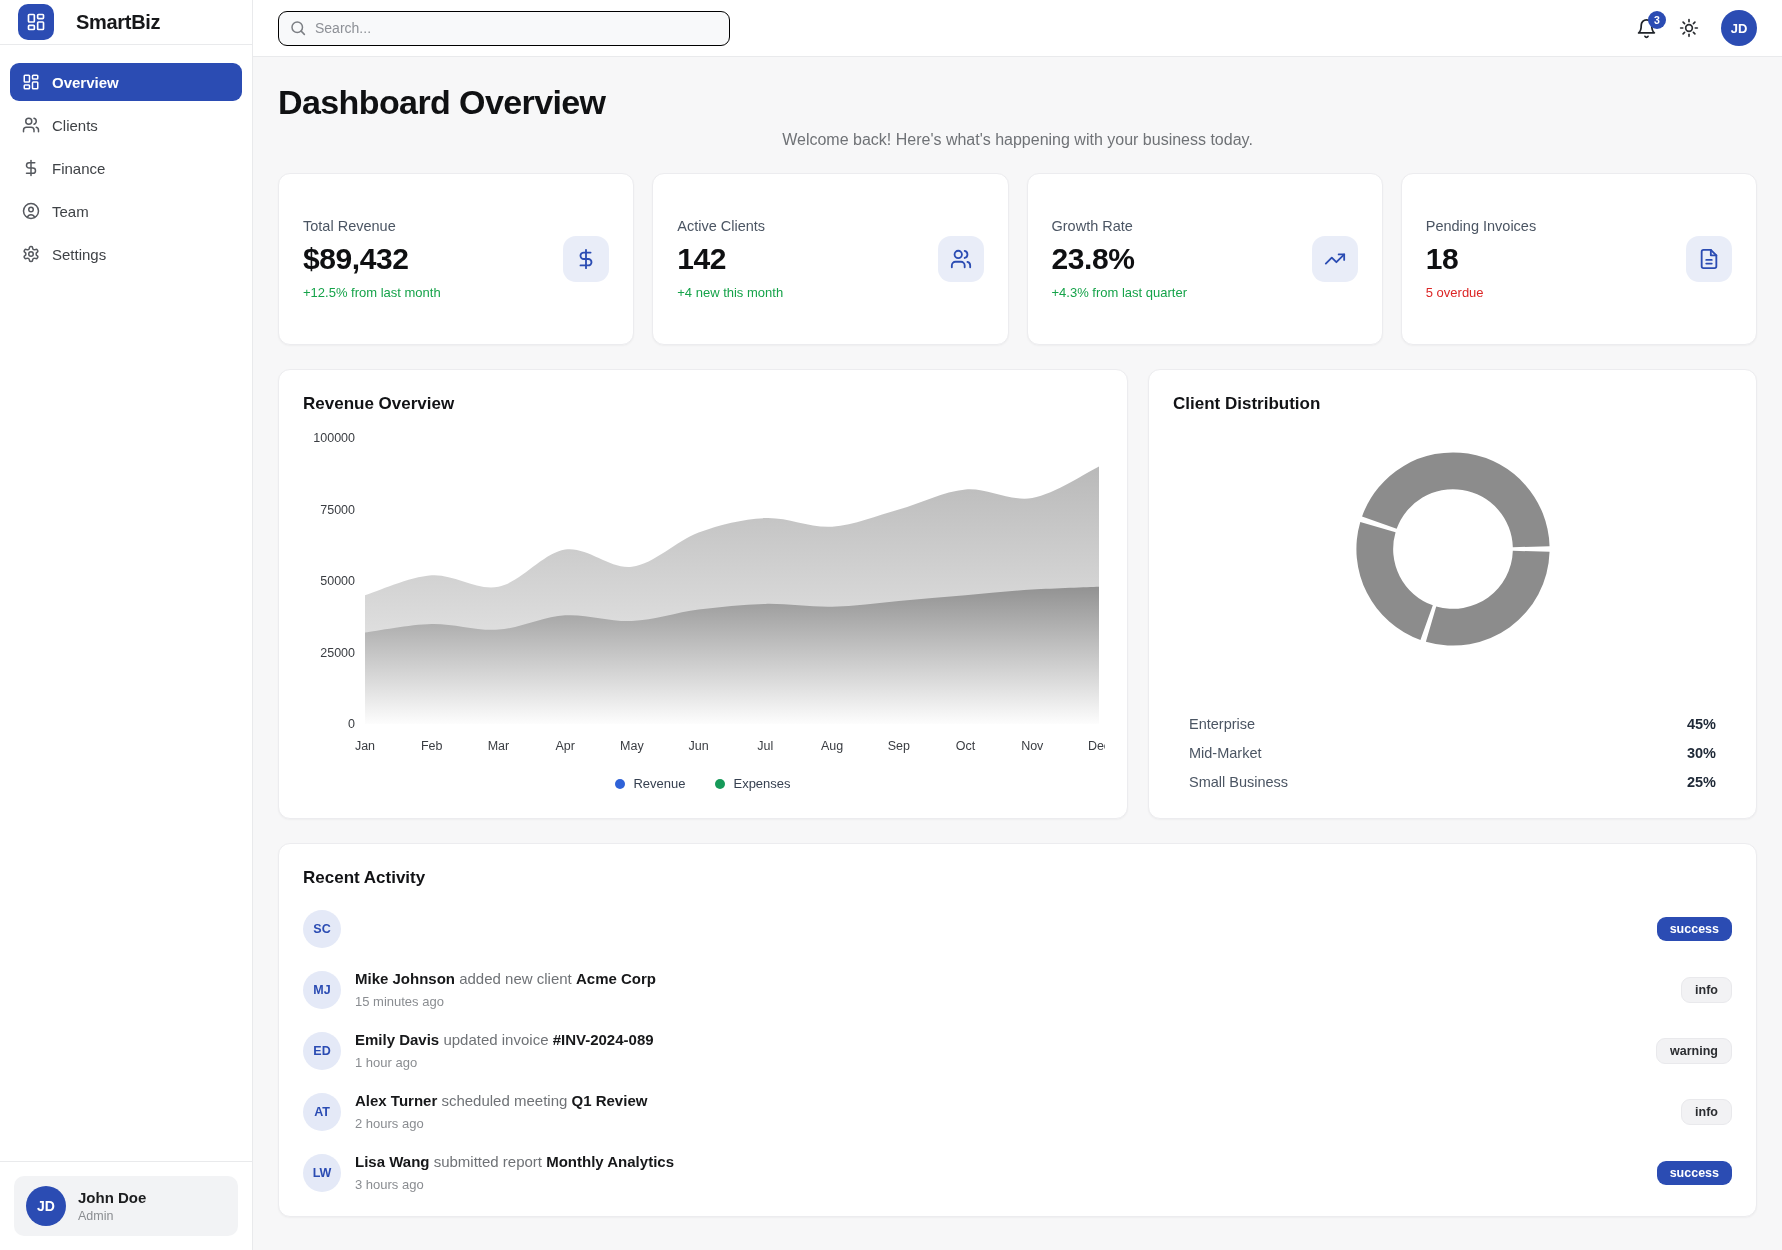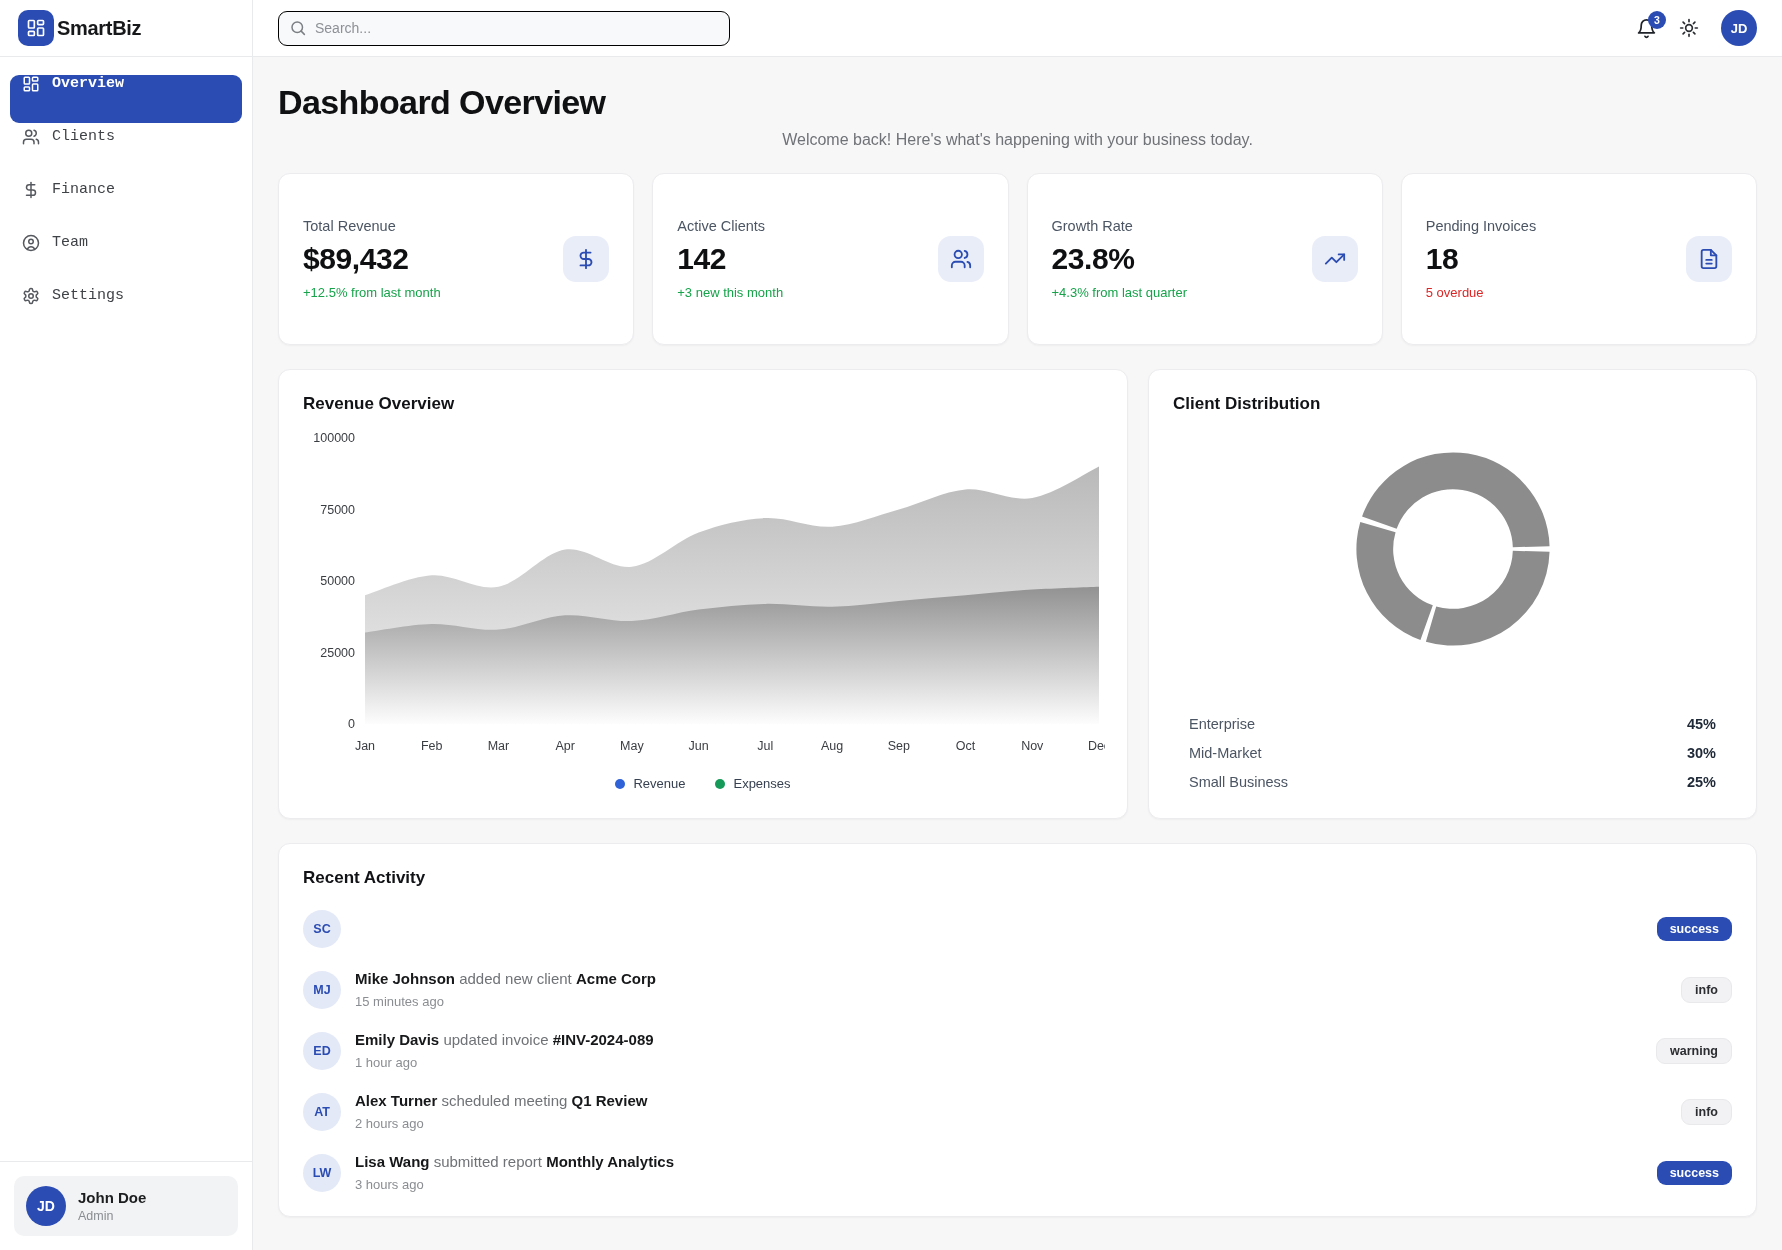--- a/index.html
+++ b/index.html
@@ -11,25 +11,25 @@
     color: #17181a;
   }
   :root{
     --accent:#2b4cb3; --green:#16a34a; --red:#dc2626;
     --border:#e9eaec; --gray-text:#6f7276; --light-text:#8a8d91;
   }
   svg text { font-family:"Liberation Sans", sans-serif; }
 
   
   .sidebar{ flex:0 0 253px; background:#fff; border-right:1px solid var(--border); display:flex; flex-direction:column; }
-  .sidebar-header{ height:57px; border-bottom:1px solid var(--border); display:flex; align-items:center; padding:0 18px; gap:3px; }
+  .sidebar-header{ height:45px; border-bottom:1px solid var(--border); display:flex; align-items:center; padding:0 18px; gap:22px; }
   .logo-tile{ width:36px; height:36px; border-radius:10px; background:var(--accent); display:flex; align-items:center; justify-content:center; flex:none; }
   .logo-text{ font-size:20px; font-weight:bold; letter-spacing:-0.3px; }
   .nav{ padding:18px 10px; display:flex; flex-direction:column; gap:5px; }
-  .nav-item{ display:flex; gap:12px; height:48px; padding:0 12px; border-radius:9px; color:#3f4246; font-size:15px; cursor:pointer;font-family:Liberation Mono, monospace; }
+  .nav-item{ display:flex; align-items:center; gap:12px; height:38px; padding:0 12px; border-radius:9px; color:#3f4246; font-size:15px; cursor:pointer; }
   .nav-item .nav-icon{ display:flex; color:#55585e; }
   .nav-item.active{ background:var(--accent); color:#fff; font-weight:bold; }
   .nav-item.active .nav-icon{ color:#fff; }
   .sidebar-footer{ margin-top:auto; border-top:1px solid var(--border); padding:14px; }
   .user-card{ background:#f2f3f5; border-radius:10px; padding:10px 12px; display:flex; align-items:center; gap:12px; }
   .avatar-circle{ width:40px; height:40px; border-radius:50%; background:var(--accent); color:#fff; font-weight:bold; font-size:14px; display:flex; align-items:center; justify-content:center; flex:none; }
   .user-name{ font-size:15px; font-weight:bold; color:#1c1d1f; }
   .user-role{ font-size:12.5px; color:var(--light-text); margin-top:3px; }
 
   
@@ -218,21 +218,21 @@
           <svg width="22" height="22" viewBox="0 0 24 24" fill="none" stroke="currentColor" stroke-width="2" stroke-linecap="round" stroke-linejoin="round">
               <line x1="12" y1="2" x2="12" y2="22"></line>
               <path d="M17 5H9.5a3.5 3.5 0 0 0 0 7h5a3.5 3.5 0 0 1 0 7H6"></path>
             </svg>
         </span>
       </div>
       <div class="card stat-card">
         <div>
           <div class="stat-label">Active Clients</div>
           <div class="stat-value">142</div>
-          <div class="stat-delta pos">+3 new this month</div>
+          <div class="stat-delta pos">+4 new this month</div>
         </div>
         <span class="icon-tile">
           <svg width="22" height="22" viewBox="0 0 24 24" fill="none" stroke="currentColor" stroke-width="2" stroke-linecap="round" stroke-linejoin="round">
               <path d="M16 21v-2a4 4 0 0 0-4-4H6a4 4 0 0 0-4 4v2"></path>
               <circle cx="9" cy="7" r="4"></circle>
               <path d="M22 21v-2a4 4 0 0 0-3-3.87"></path>
               <path d="M16 3.13a4 4 0 0 1 0 7.75"></path>
             </svg>
         </span>
       </div>

